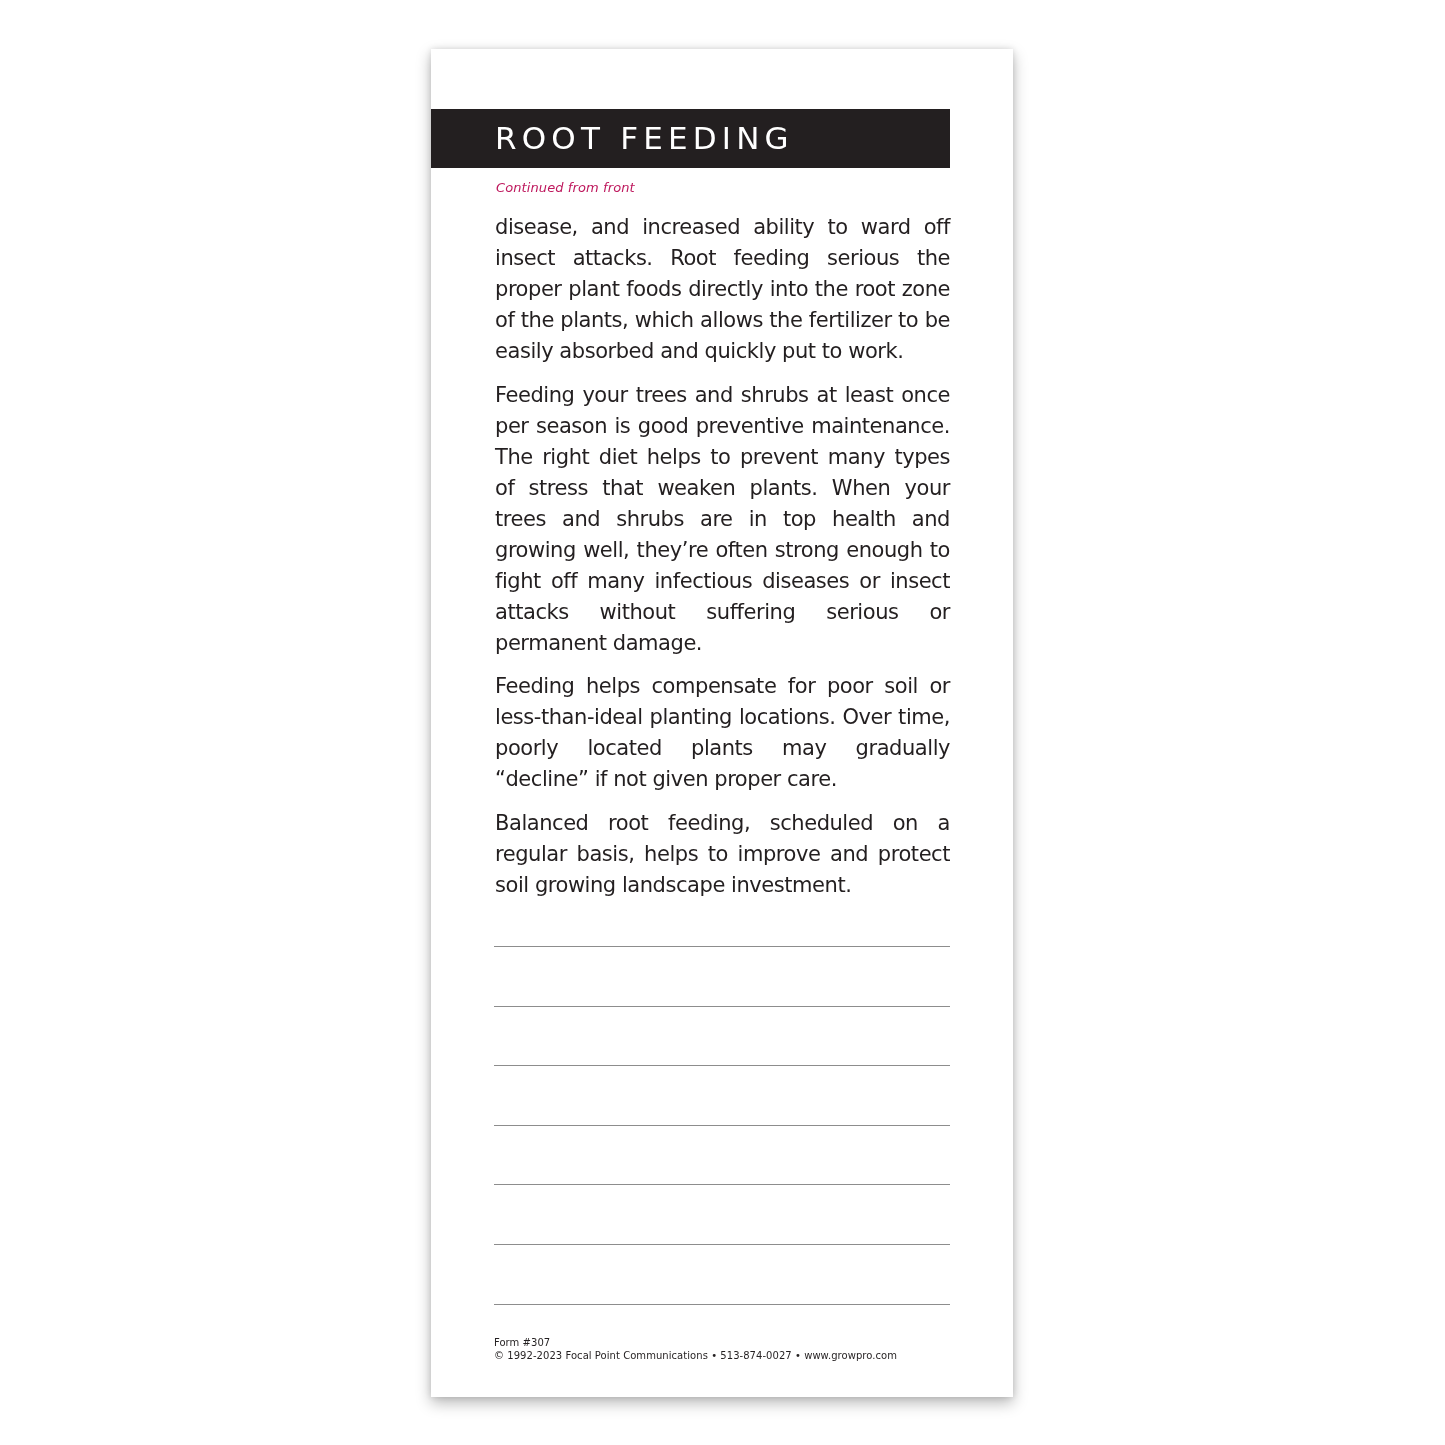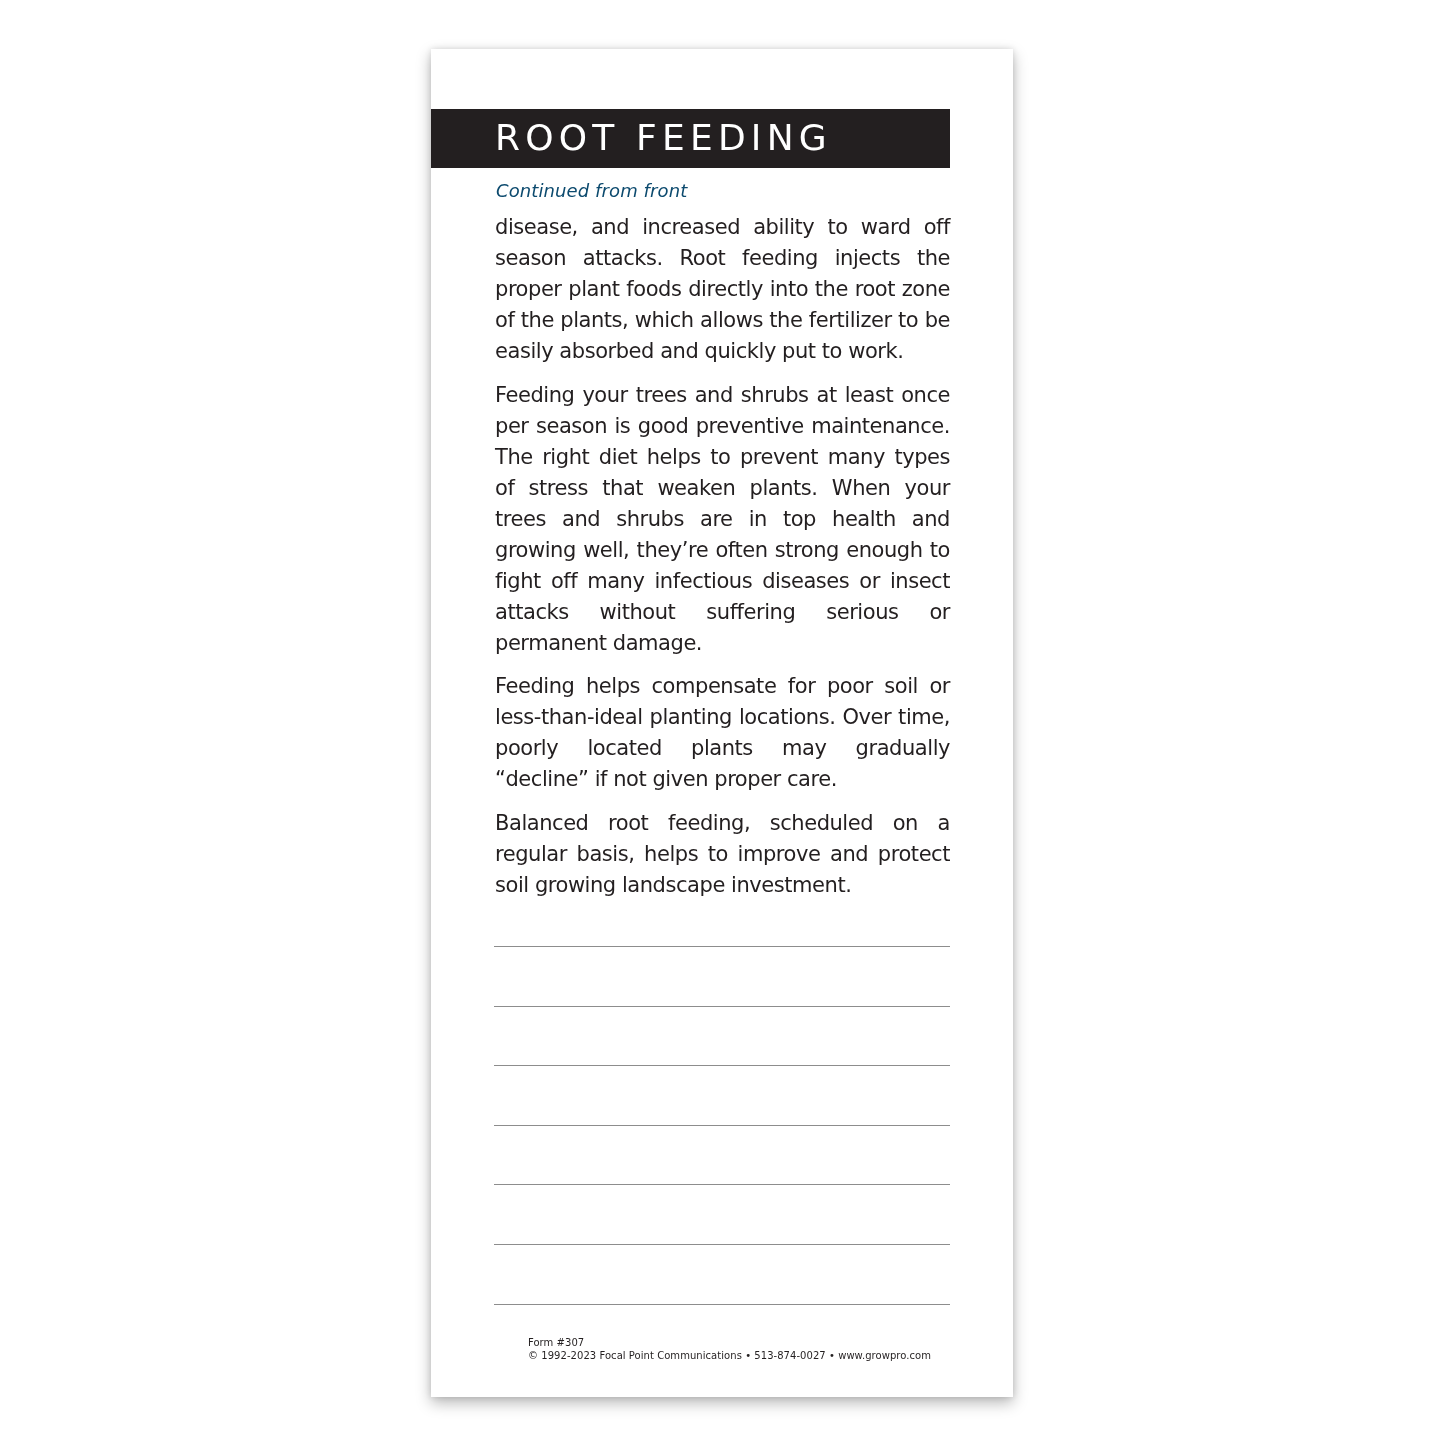--- a/index.html
+++ b/index.html
@@ -12,60 +12,60 @@
     background:#ffffff;
     box-shadow: 0 6px 14px rgba(0,0,0,0.28), 0 0 6px rgba(0,0,0,0.12);
   }
   .title-bar {
     position:absolute; left:0; top:60px; width:519px; height:59px;
     background:#231f20;
   }
   .title {
     position:absolute; left:64px; top:10px;
     color:#ffffff; font-family:"DejaVu Sans", sans-serif;
-    font-size:36px; font-weight:normal; letter-spacing:5.2px; line-height:38px;
+    font-size:31px; font-weight:normal; letter-spacing:5.2px; line-height:38px;
     white-space:nowrap;
   }
   .continued {
     position:absolute; left:65px; top:131px;
-    font-size:18px; font-style:italic; color:#0c4a6e; letter-spacing:0.1px;
+    font-size:13px; font-style:italic; color:#be185d; letter-spacing:0.1px;
   }
   .body-text {
     position:absolute; left:64px; top:163px; width:455px;
     color:#231f20; font-family:"DejaVu Sans", sans-serif;
     font-size:21px; line-height:31px; letter-spacing:-0.45px;
   }
   .body-text p {
     margin:0 0 12.5px 0; text-align:justify; text-align-last:left;
   }
   .lines {
     position:absolute; left:63px; top:897px; width:456px;
   }
   .note-line {
     height:59.6px; border-bottom:1.5px solid #8d8d8d; box-sizing:border-box;
   }
   .note-line:first-child { height:0; }
   .footer {
     position:absolute; left:63px; top:1287px;
-    font-size:10px; line-height:13px; color:#231f20; letter-spacing:0.05px;margin-left:34px;
+    font-size:10px; line-height:13px; color:#231f20; letter-spacing:0.05px;
   }
   .footer div { white-space:nowrap; }
 </style>
 </head>
 <body>
 
 <div class="card">
   <div class="title-bar">
     <div class="title">ROOT FEEDING</div>
   </div>
 
   <div class="continued">Continued from front</div>
 
   <div class="body-text">
-    <p>disease, and increased ability to ward off season attacks. Root feeding injects the proper plant foods directly into the root zone of the plants, which allows the fertilizer to be easily absorbed and quickly put to work.</p>
+    <p>disease, and increased ability to ward off insect attacks. Root feeding serious the proper plant foods directly into the root zone of the plants, which allows the fertilizer to be easily absorbed and quickly put to work.</p>
     <p>Feeding your trees and shrubs at least once per season is good preventive maintenance. The right diet helps to prevent many types of stress that weaken plants. When your trees and shrubs are in top health and growing well, they’re often strong enough to fight off many infectious diseases or insect attacks without suffering serious or permanent damage.</p>
     <p>Feeding helps compensate for poor soil or less-than-ideal planting locations. Over time, poorly located plants may gradually “decline” if not given proper care.</p>
     <p>Balanced root feeding, scheduled on a regular basis, helps to improve and protect soil growing landscape investment.</p>
   </div>
 
   <div class="lines">
     <div class="note-line"></div>
     <div class="note-line"></div>
     <div class="note-line"></div>
     <div class="note-line"></div>

